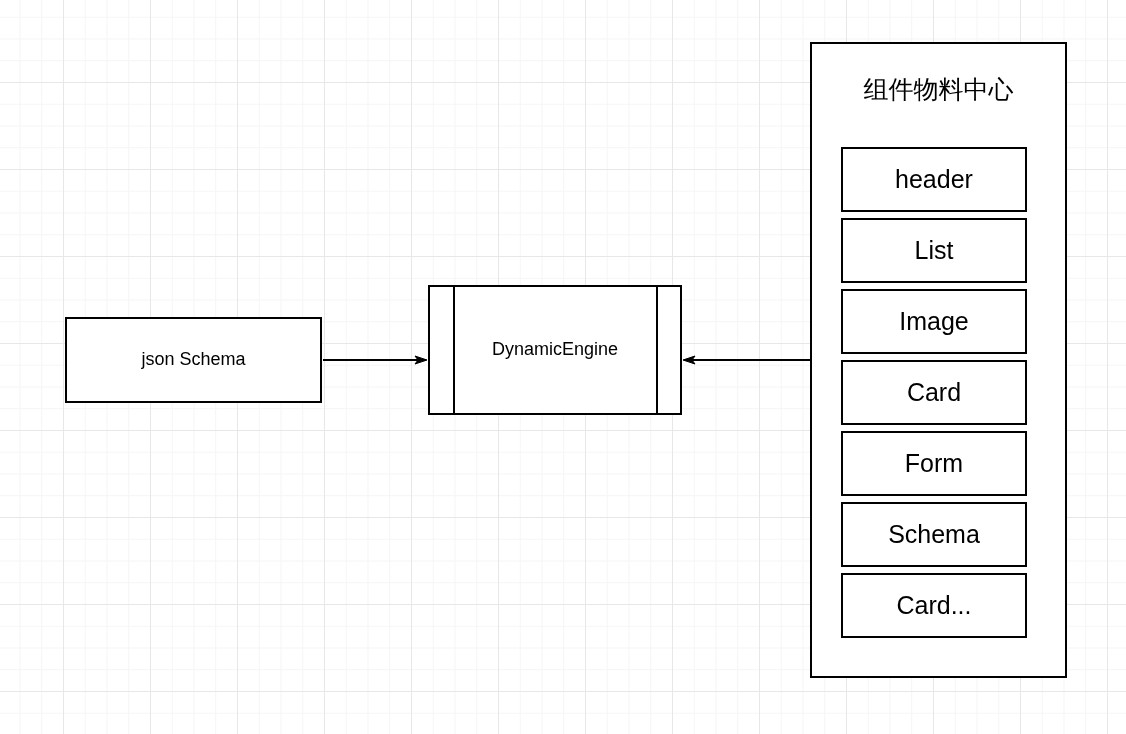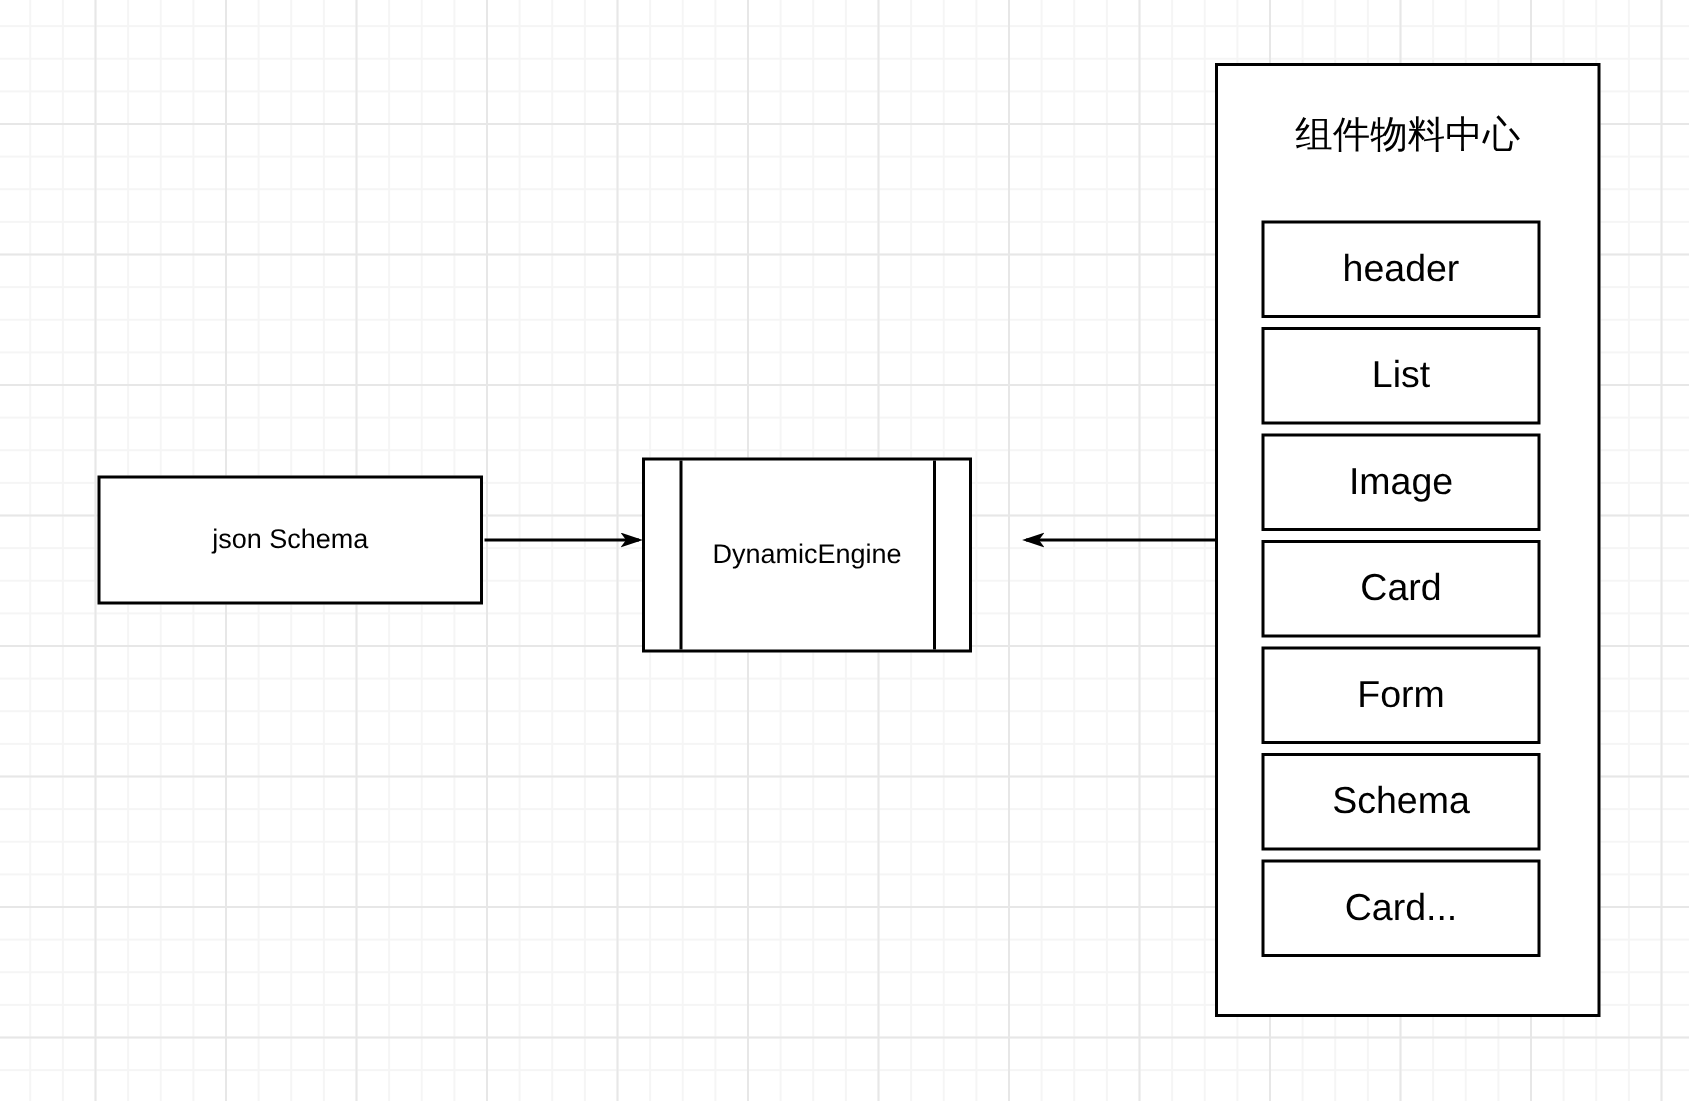--- a/index.html
+++ b/index.html
@@ -30,21 +30,21 @@
     align-items: center;
     justify-content: center;
   }
   .node-label {
     font-size: 18px;
     line-height: 1.2;
     text-align: center;
     white-space: nowrap;
   }
   #json-schema { left: 65px; top: 317px; width: 257px; height: 86px; }
-  #dynamic-engine { left: 428px; top: 305px; width: 220px; height: 130px; }
+  #dynamic-engine { left: 428px; top: 285px; width: 254px; height: 130px; }
   .process-bar {
     position: absolute;
     top: 0; bottom: 0;
     width: 2px;
     background: #000000;
   }
   .process-bar.left { left: 23px; }
   .process-bar.right { right: 22px; }
   #material-center {
     position: absolute;

